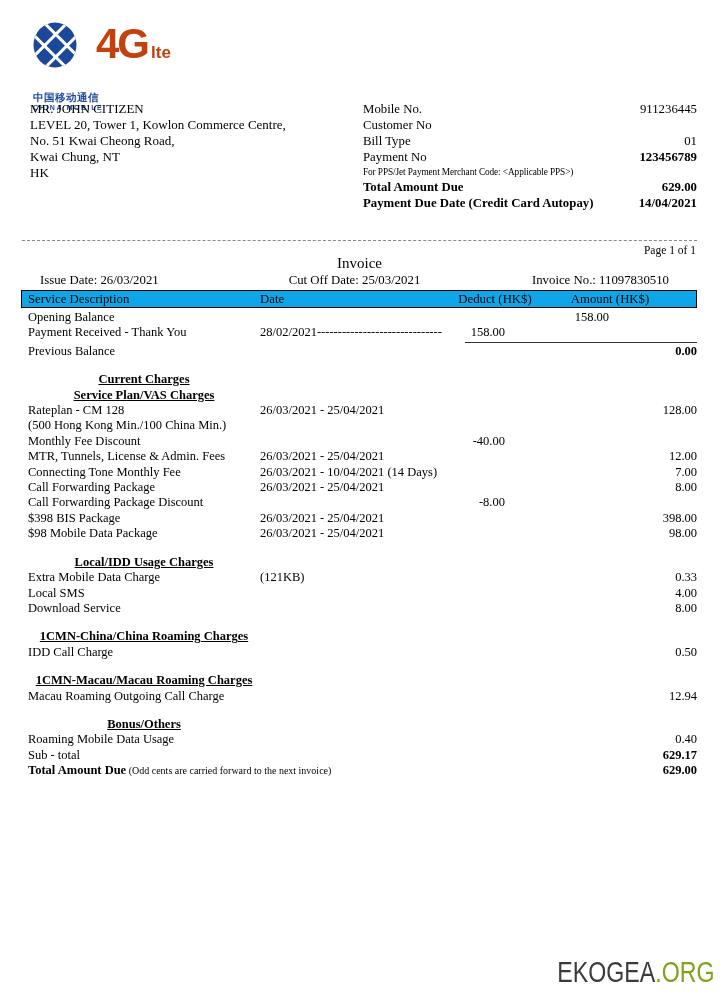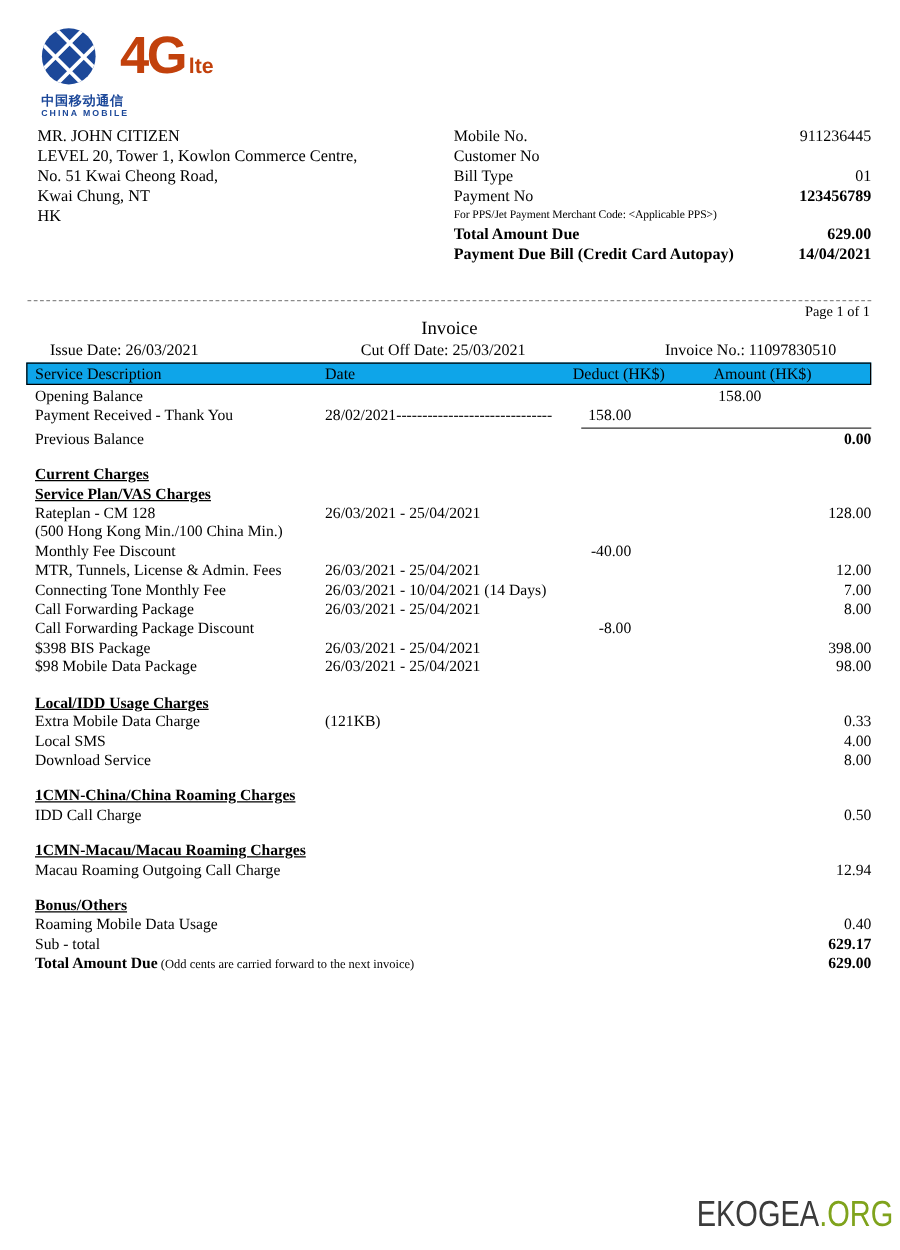--- a/index.html
+++ b/index.html
@@ -1,21 +1,21 @@
 <!DOCTYPE html>
 <html><head>
 <meta charset="utf-8">
 <style>
   html,body{margin:0;padding:0;width:720px;height:1000px;background:#fff;overflow:hidden;}
   body{font-family:"Liberation Serif", serif;color:#000;position:relative;}
   .page{position:absolute;inset:0;background:#fff;}
 
   
   .logo-block{position:absolute;left:33px;top:22px;width:90px;}
-  .logo-cn{color:#1c4899;font-size:10.5px;line-height:11px;margin-top:3px;letter-spacing:0.5px;white-space:nowrap;font-weight:bold;}
+  .logo-cn{color:#1c4899;font-size:10.5px;line-height:11px;margin-top:20px;letter-spacing:0.5px;white-space:nowrap;font-weight:bold;}
   .logo-en{color:#1c4899;font-size:7px;letter-spacing:1.6px;font-family:"Liberation Sans",sans-serif;font-weight:bold;margin-top:1px;}
   .logo-4g{position:absolute;left:96px;top:20px;color:#1c4899;font-family:"Liberation Sans",sans-serif;white-space:nowrap;}
   .logo-4g .g4{font-size:42px;font-weight:bold;letter-spacing:-2px;}
   .logo-4g .lte{font-size:17px;font-weight:bold;margin-left:3px;}
 
   
   .addr{position:absolute;left:30px;top:101px;font-size:13px;line-height:16px;}
   .account{position:absolute;left:363px;top:101px;width:334px;}
   .acct-row{display:flex;justify-content:space-between;font-size:12.8px;line-height:16px;}
   .acct-row .b{font-weight:bold;}
@@ -40,21 +40,21 @@
   .table-header .h-deduct{text-align:center;}
   .table-header .h-amount{text-align:center;padding-right:26px;}
 
   .table-body{position:absolute;left:22px;top:310px;width:675px;}
   .t-row{display:grid;grid-template-columns:238px 175px 72px 1fr;font-size:12.5px;line-height:15.4px;}
   .t-row .c-desc{padding-left:6px;white-space:nowrap;}
   .t-row .c-date{white-space:nowrap;}
   .t-row .c-deduct{text-align:right;padding-right:2px;}
   .t-row .c-amount{text-align:right;}
   .t-row .c-amount.amount-inner{padding-right:88px;}
-  .t-heading .c-desc{font-weight:bold;text-decoration:underline;}
+  .t-heading .c-desc{font-weight:bold;text-decoration:underline;text-align:center;}
   .t-spacer{height:13px;}
   .t-rule{height:3px;position:relative;}
   .rule-line{position:absolute;left:443px;right:0;top:1px;border-top:1.2px solid #333;}
   .b{font-weight:bold;}
   .note{font-size:10px;font-weight:normal;}
 
   
   .footer-logo{position:absolute;right:5px;top:956px;font-family:"Liberation Sans",sans-serif;font-size:29px;
     transform:scaleX(0.8);transform-origin:100% 50%;letter-spacing:0px;white-space:nowrap;}
 </style>
@@ -111,21 +111,21 @@
     <div class="acct-row">
       <span>Payment No</span>
       <span class="b">123456789</span>
     </div>
     <div class="acct-note">For PPS/Jet Payment Merchant Code: &lt;Applicable PPS&gt;)</div>
     <div class="acct-row">
       <span class="b">Total Amount Due</span>
       <span class="b">629.00</span>
     </div>
     <div class="acct-row">
-      <span class="b">Payment Due Bill (Credit Card Autopay)</span>
+      <span class="b">Payment Due Date (Credit Card Autopay)</span>
       <span class="b">14/04/2021</span>
     </div>
   </div>
 
   <div class="dashed-rule"></div>
   <div class="page-indicator">Page 1 of 1</div>
 
   <div class="invoice-title">Invoice</div>
   <div class="invoice-meta">
     <span class="m-left">Issue Date: 26/03/2021</span>

